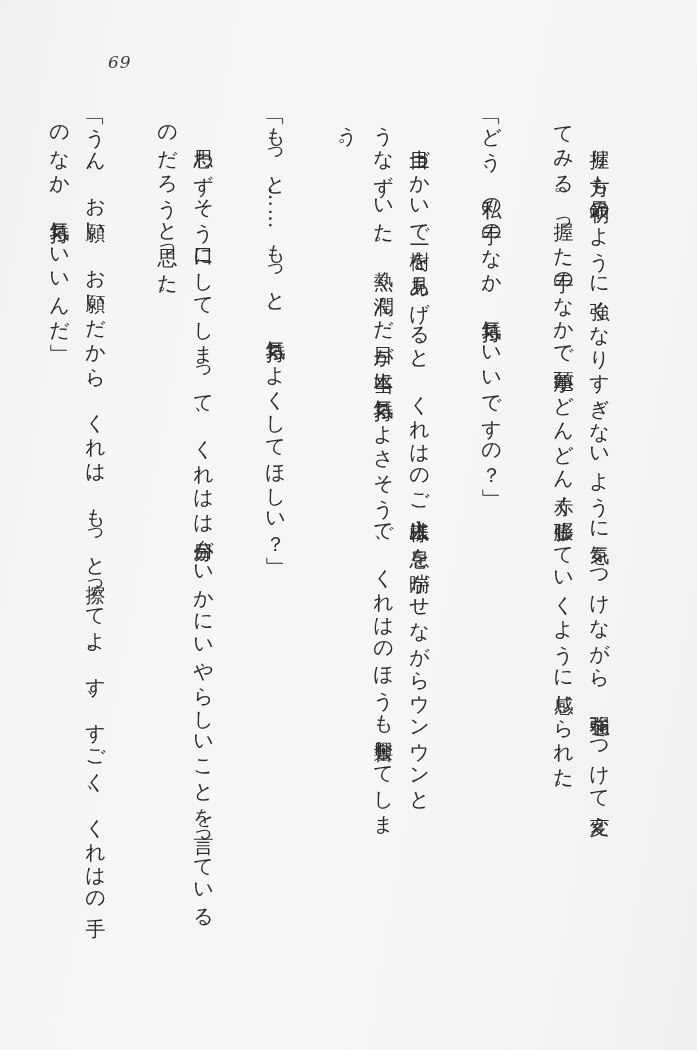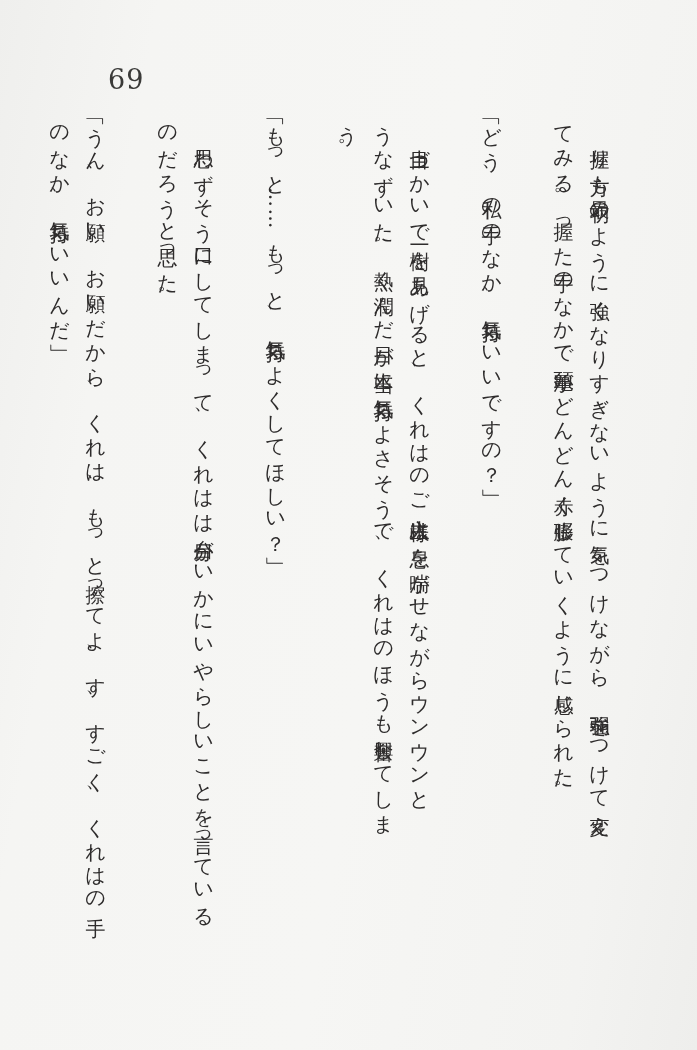--- a/index.html
+++ b/index.html
@@ -10,23 +10,24 @@
   .page {
     position: relative;
     width: 697px;
     height: 1050px;
     overflow: hidden;
     background: linear-gradient(100deg, #efefed 0%, #f5f5f3 18%, #f6f6f4 55%, #f3f3f1 85%, #eeeeec 100%);
     font-family: "DejaVu Serif", "Liberation Serif", serif;
   }
   .page-number {
     position: absolute;
-    top: 64px;
+    top: 52px;
     left: 108px;
-    font-size: 27px;
+    font-size: 17px;
+    font-style: italic;
     letter-spacing: 1px;
     color: #3a3a38;
   }
   .text-block {
     position: absolute;
     top: 112px;
     right: 43px;
     height: 848px;
     writing-mode: vertical-rl;
     text-orientation: mixed;

